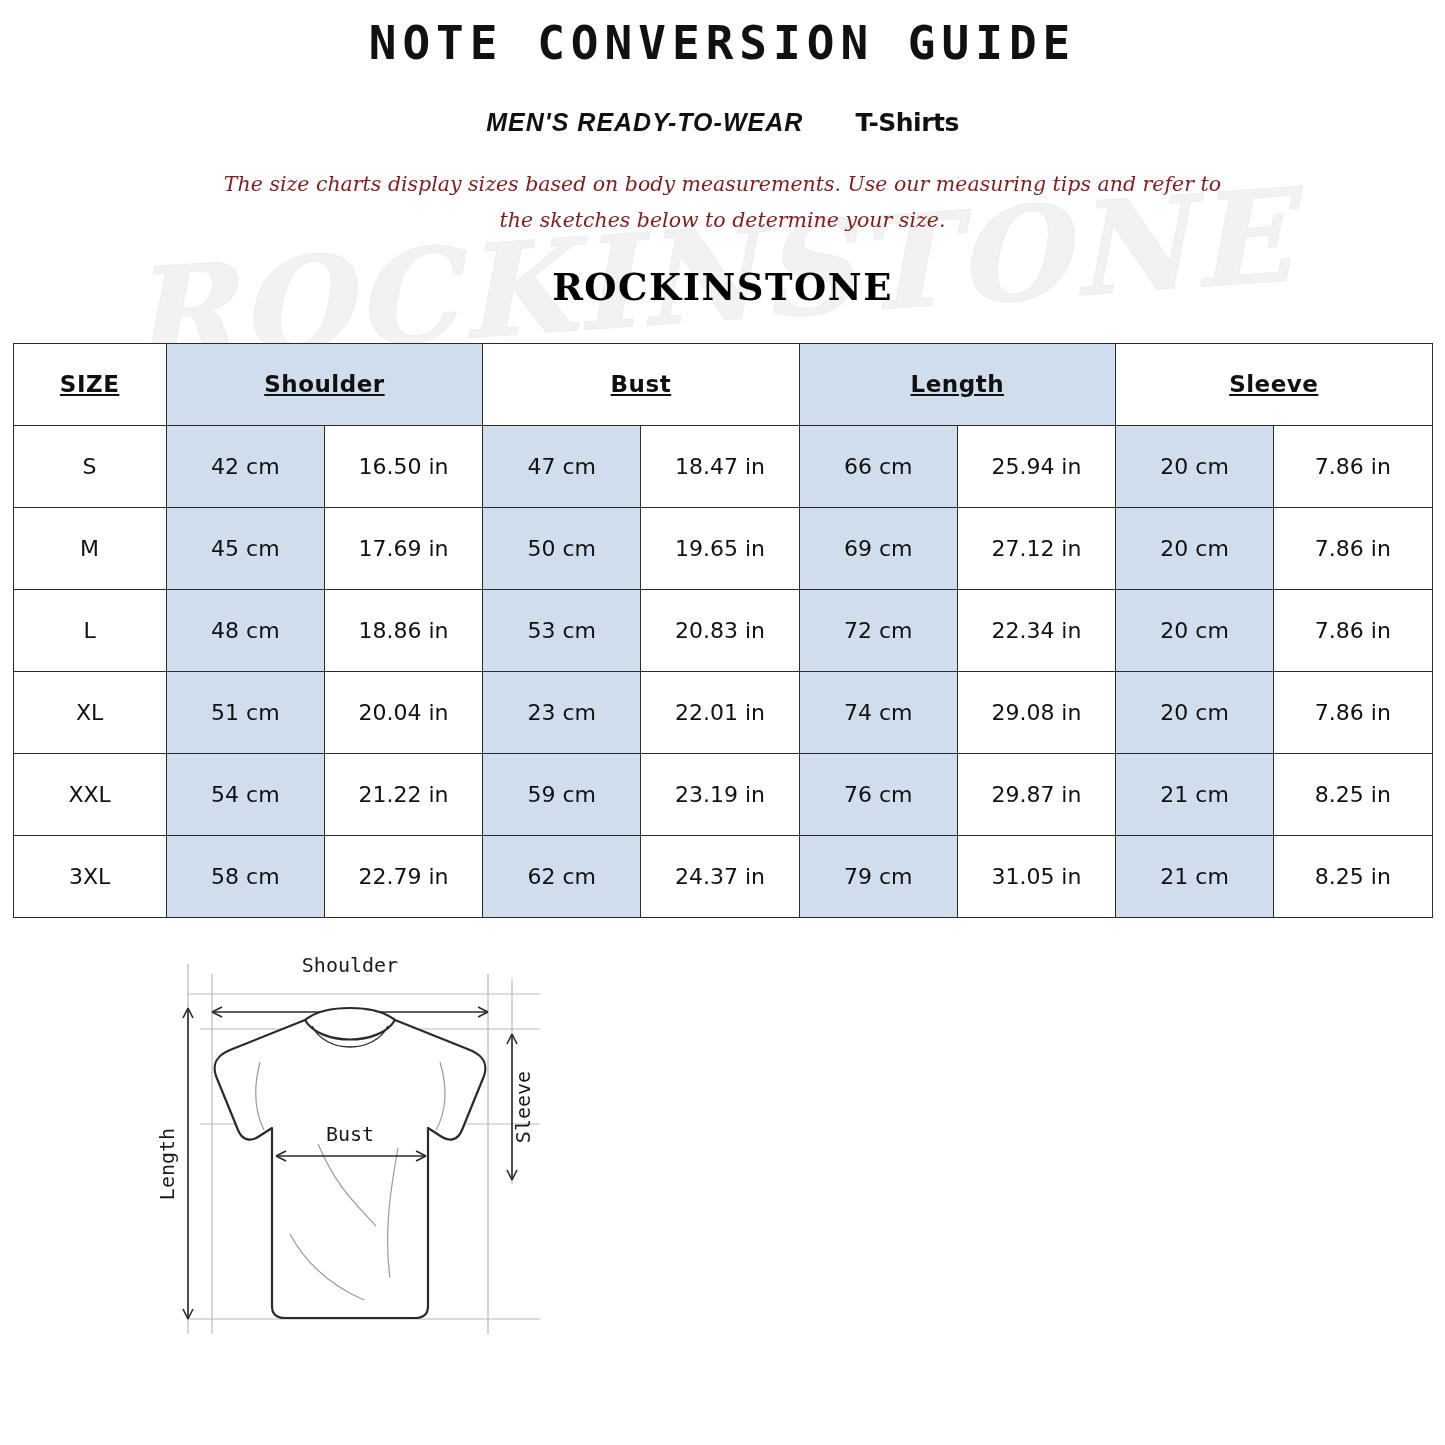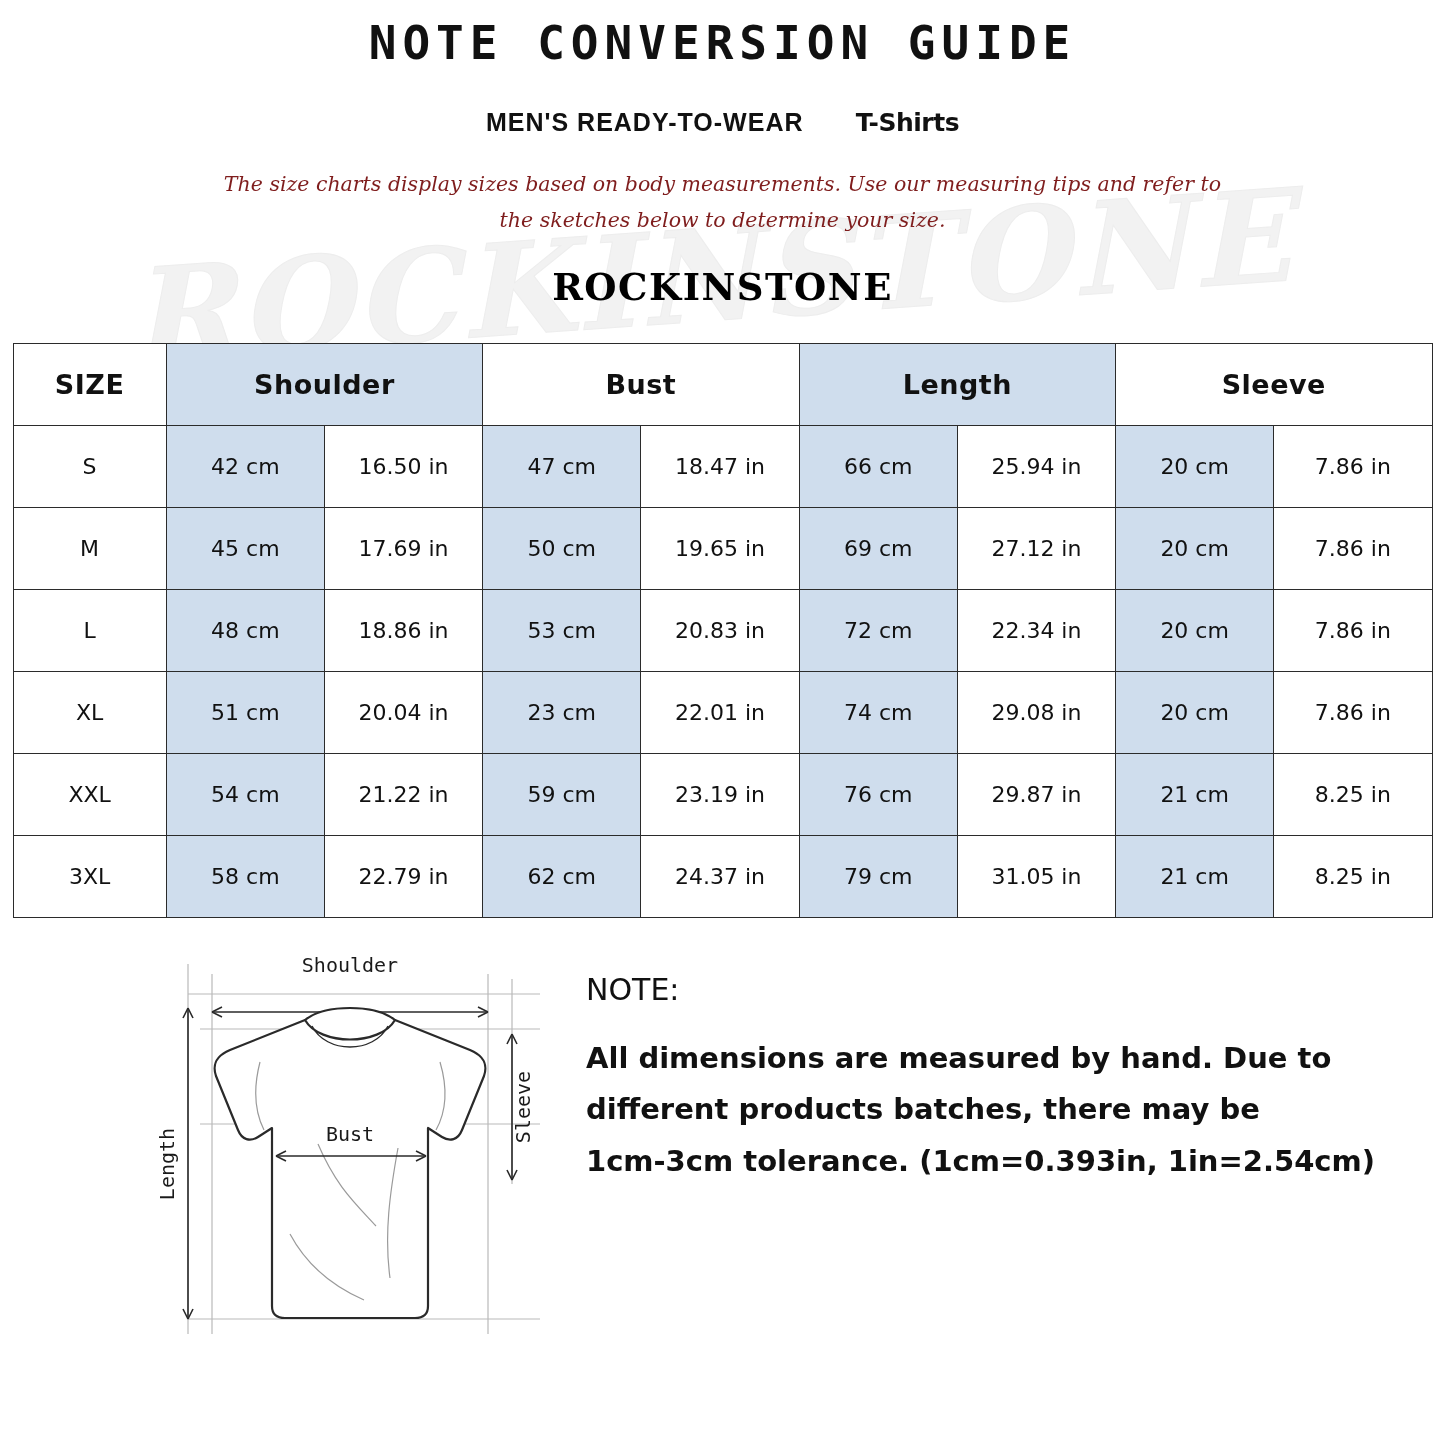--- a/index.html
+++ b/index.html
@@ -47,21 +47,21 @@
     color: #111;
   }
   .subtitle {
     text-align: center;
     margin-top: 38px;
     font-size: 25px;
     font-weight: 700;
     color: #111;
     letter-spacing: 0.5px;
   }
-  .subtitle .sub-a { font-family: "Liberation Sans", sans-serif; letter-spacing: 1px; }
+  .subtitle .sub-a { font-family: "Liberation Sans", sans-serif; letter-spacing: 1px; font-style: italic; }
   .subtitle .sub-b { font-family: "DejaVu Sans", sans-serif; letter-spacing: -0.5px; margin-left: 43px; }
   .desc {
     margin: 30px auto 0;
     width: 1010px;
     text-align: center;
     font-family: "DejaVu Serif", serif;
     font-style: italic;
     font-size: 20.5px;
     line-height: 1.75;
     color: #7f1d1d;
@@ -91,23 +91,24 @@
   }
   table.size-table td, table.size-table th {
     border: 1px solid #2b2b2b;
     text-align: center;
     vertical-align: middle;
     color: #111;
     font-family: "DejaVu Sans", sans-serif;
   }
   .grp-head td, .grp-head th {
     height: 82px;
-    font-size: 27px;
+    font-size: 23px;
     font-weight: 700;
     letter-spacing: 0.5px;
+    text-decoration: underline;
   }
   .unit-row td { height: 80px; font-size: 22px; font-weight: 400; }
   .body-row td { height: 82px; font-size: 22px; font-weight: 400; }
   .tint { background: #cfdded; }
   col.c-size { width: 153px; }
   col.c-cm   { width: 158px; }
   col.c-in   { width: 158px; }
 
   
   .bottom {
@@ -330,21 +331,15 @@
 
         <g stroke="#2a2a2a" stroke-width="1.6" fill="none">
           <line x1="372" y1="100" x2="372" y2="246"></line>
           <path d="M372,100 l-5,10 M372,100 l5,10"></path>
           <path d="M372,246 l-5,-10 M372,246 l5,-10"></path>
         </g>
         <text x="390" y="173" font-size="20" text-anchor="middle" transform="rotate(-90 390 173)">Sleeve</text>
       </svg>
     </div>
 
-    <div class="note">
-      <div class="note-title">NOTE:</div>
-      <div class="note-body">All dimensions are measured by hand. Due to</div>
-      <div class="note-body">different products batches, there may be</div>
-      <div class="note-body">1cm-3cm tolerance. (1cm=0.393in, 1in=2.54cm)</div>
-    </div>
 
   </div>
 </div>
 
 </body></html>

